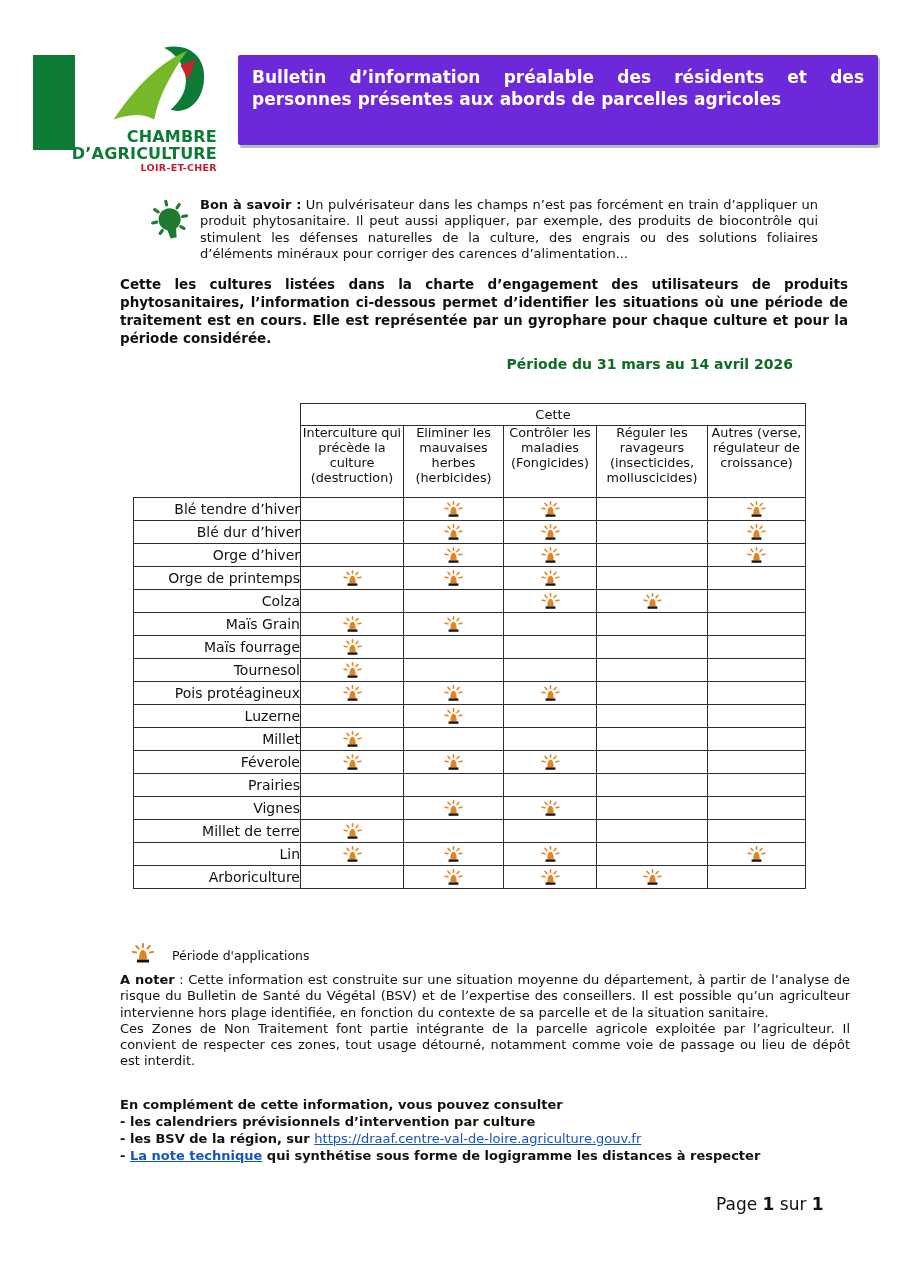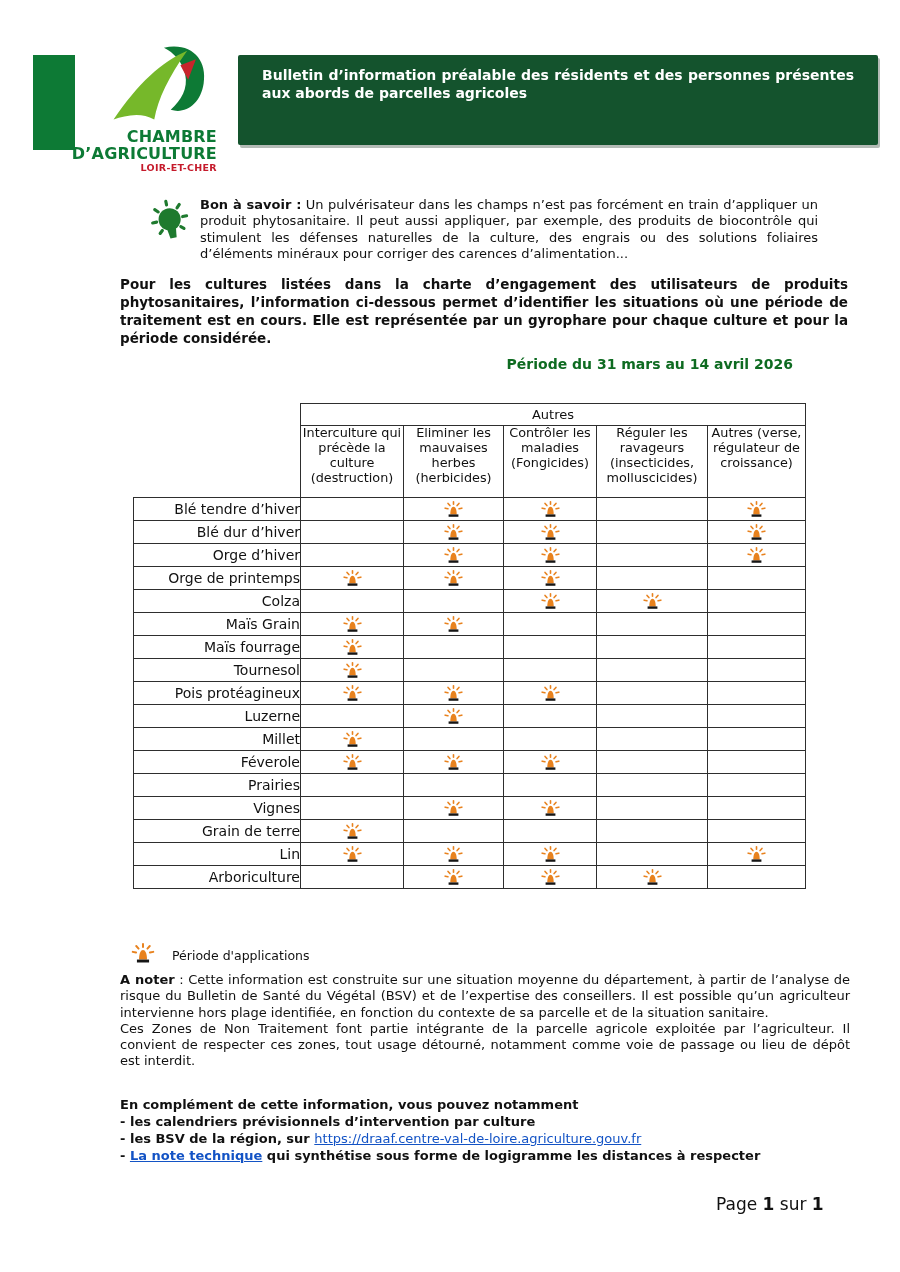--- a/index.html
+++ b/index.html
@@ -10,22 +10,22 @@
   }
   .abs { position:absolute; }
   .jt { text-align:justify; }
 
   
   .green-bar { background:#0d7a35; }
   .org-text { text-align:right; line-height:1.08; }
   .org-main { color:#0d7a35; font-weight:bold; font-size:16px; letter-spacing:0.2px; }
   .org-sub { color:#c51a2b; font-weight:bold; font-size:9.5px; letter-spacing:0.3px; }
   .banner {
-    background:#14532d; color:#ffffff; font-weight:bold; font-size:14px;
-    line-height:1.3; padding:11px 24px; box-sizing:border-box;
+    background:#6d28d9; color:#ffffff; font-weight:bold; font-size:17px;
+    line-height:1.3; padding:11px 14px; box-sizing:border-box;
     border-radius:2px; box-shadow:2px 3px 0 rgba(40,60,45,0.35);
     text-align:justify;
   }
 
   
   .gts { font-size:13px; line-height:1.25; }
   .gts b { white-space:nowrap; }
   .intro { font-size:13.5px; font-weight:bold; line-height:1.33; }
   .periode { font-size:14px; font-weight:bold; color:#0e6b21; text-align:right; }
 
@@ -83,37 +83,37 @@
       <circle cx="12" cy="11" r="6" stroke="none"></circle>
       <path d="M9.6,16.3 h4.8 l-0.7,5 h-3.4 Z" stroke="none"></path>
     </g>
   </svg>
 
   <div class="abs gts jt" style="left:200px; top:197px; width:618px;">
     <b>Bon à savoir :</b>
     <span>Un pulvérisateur dans les champs n’est pas forcément en train d’appliquer un produit phytosanitaire. Il peut aussi appliquer, par exemple, des produits de biocontrôle qui stimulent les défenses naturelles de la culture, des engrais ou des solutions foliaires d’éléments minéraux pour corriger des carences d’alimentation...</span>
   </div>
 
-  <div class="abs intro jt" style="left:120px; top:276px; width:728px;">Pour les cultures listées dans la charte d’engagement des utilisateurs de produits phytosanitaires, l’information ci-dessous permet d’identifier les situations où une période de traitement est en cours. Elle est représentée par un gyrophare pour chaque culture et pour la période considérée.</div>
+  <div class="abs intro jt" style="left:120px; top:276px; width:728px;">Cette les cultures listées dans la charte d’engagement des utilisateurs de produits phytosanitaires, l’information ci-dessous permet d’identifier les situations où une période de traitement est en cours. Elle est représentée par un gyrophare pour chaque culture et pour la période considérée.</div>
 
   <div class="abs periode" style="left:400px; top:356px; width:393px;">Période du 31 mars au 14 avril 2026</div>
 
   <table class="abs grid" style="left:133px; top:403px;">
     <colgroup>
       <col style="width:167px">
         <col style="width:103px">
         <col style="width:100px">
       <col style="width:93px">
         <col style="width:111px">
         <col style="width:98px">
     </colgroup>
     <thead>
       <tr>
         <td class="nob"></td>
-        <th class="cibles" colspan="5">Autres</th>
+        <th class="cibles" colspan="5">Cette</th>
       </tr>
       <tr id="col-header-row">
         <td class="nob"></td>
       <th class="colh">Interculture qui précède la culture (destruction)</th>
           <th class="colh">Eliminer les mauvaises herbes (herbicides)</th>
           <th class="colh">Contrôler les maladies (Fongicides)</th>
           <th class="colh">Réguler les ravageurs (insecticides, molluscicides)</th>
           <th class="colh">Autres (verse, régulateur de croissance)</th>
         </tr>
     </thead>
@@ -504,21 +504,21 @@
         <line x1="1.2" y1="7.6" x2="4.1" y2="8.2"></line>
         <line x1="18.8" y1="7.6" x2="15.9" y2="8.2"></line>
       </g>
       <path d="M6.6,14.2 C6.6,9 8,6.1 10,6.1 C12,6.1 13.4,9 13.4,14.2 Z" fill="#e8821e"></path>
       <rect x="4.8" y="14.2" width="10.4" height="2.5" fill="#161616"></rect>
     </svg></td>
           <td class="mark"></td>
           <td class="mark"></td>
         </tr>
         <tr>
-          <td class="crop">Grain de terre</td>
+          <td class="crop">Millet de terre</td>
           <td class="mark"><svg width="19" height="17" viewBox="0 0 20 18">
       <g stroke="#e8821e" stroke-width="1.7" stroke-linecap="round">
         <line x1="10" y1="0.9" x2="10" y2="3.5"></line>
         <line x1="4.2" y1="2.6" x2="6.2" y2="4.8"></line>
         <line x1="15.8" y1="2.6" x2="13.8" y2="4.8"></line>
         <line x1="1.2" y1="7.6" x2="4.1" y2="8.2"></line>
         <line x1="18.8" y1="7.6" x2="15.9" y2="8.2"></line>
       </g>
       <path d="M6.6,14.2 C6.6,9 8,6.1 10,6.1 C12,6.1 13.4,9 13.4,14.2 Z" fill="#e8821e"></path>
       <rect x="4.8" y="14.2" width="10.4" height="2.5" fill="#161616"></rect>
@@ -629,21 +629,21 @@
     <rect x="4.8" y="14.2" width="10.4" height="2.5" fill="#161616"></rect>
   </svg>
   <div class="abs legend-text" style="left:172px; top:948px;">Période d'applications</div>
 
   <div class="abs note jt" style="left:120px; top:972px; width:730px;">
     <p><b>A noter</b><span> : </span><span>Cette information est construite sur une situation moyenne du département, à partir de l’analyse de risque du Bulletin de Santé du Végétal (BSV) et de l’expertise des conseillers. Il est possible qu’un agriculteur intervienne hors plage identifiée, en fonction du contexte de sa parcelle et de la situation sanitaire.</span></p>
     <p>Ces Zones de Non Traitement font partie intégrante de la parcelle agricole exploitée par l’agriculteur. Il convient de respecter ces zones, tout usage détourné, notamment comme voie de passage ou lieu de dépôt est interdit.</p>
   </div>
 
   <div class="abs complement" style="left:120px; top:1097px; width:740px;">
-    <div>En complément de cette information, vous pouvez notamment</div>
+    <div>En complément de cette information, vous pouvez consulter</div>
     <div>- les calendriers prévisionnels d’intervention par culture</div>
     <div>
       <span>- les BSV de la région, sur </span><a href="#" class="reg">https://draaf.centre-val-de-loire.agriculture.gouv.fr</a>
     </div>
     <div>
       <span>- </span><a href="#">La note technique</a><span> qui synthétise sous forme de logigramme les distances à respecter</span>
     </div>
   </div>
 
   <div class="abs footer" style="left:716px; top:1194px;">

